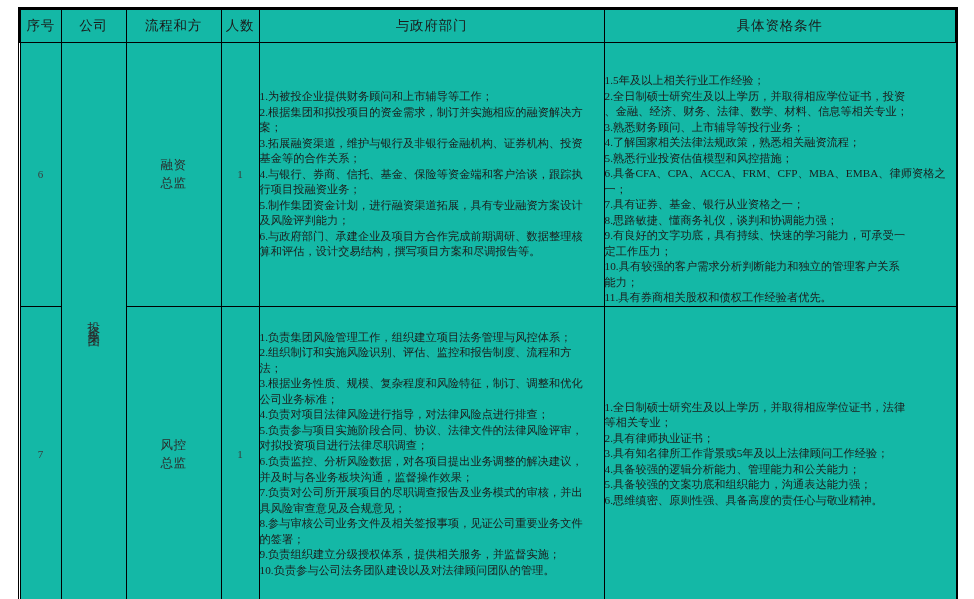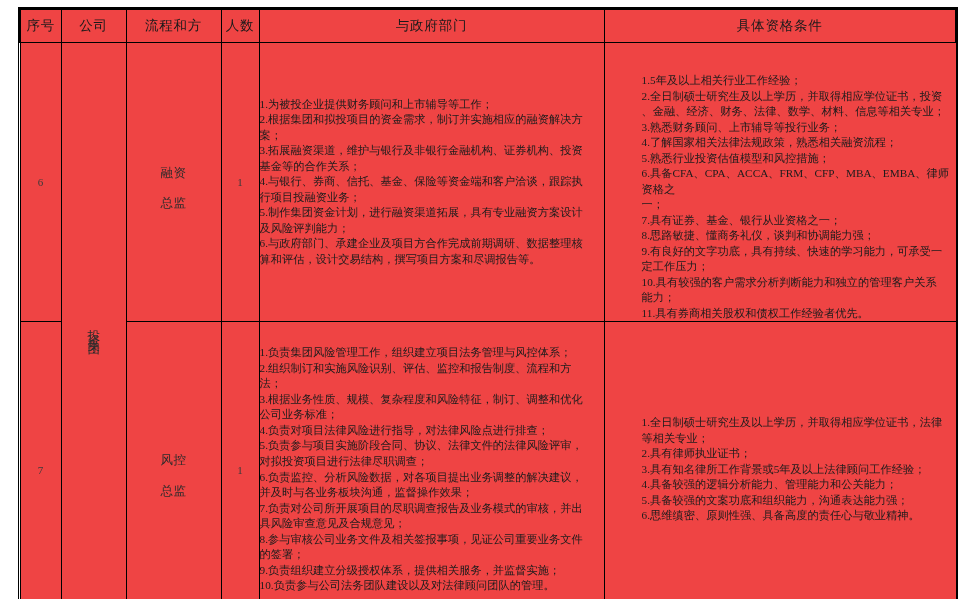--- a/index.html
+++ b/index.html
@@ -32,21 +32,21 @@
     border-collapse: collapse;
     table-layout: fixed;
     background: #ffffff;
   }
 
   table.job-table td,
   table.job-table th {
     border: 1px solid #000000;
     vertical-align: middle;
     padding: 0;
-    background: #ef4444;
+    background: #14b8a6;
   }
 
   
   table.job-table {
     outline: 1px solid #000;
   }
 
   
   col.c-no      { width: 41px;  }
   col.c-comp    { width: 65px;  }
@@ -93,40 +93,40 @@
     color: #2b2b2b;
   }
 
   td.cell-post {
     text-align: center;
     font-size: 12.5px;
     line-height: 1.45;
     color: #2b2b2b;
     letter-spacing: 0.05em;
   }
-  .post-line { display: block; margin-top: 12px; }
+  .post-line { display: block; }
 
   td.cell-duty,
   td.cell-qual {
     vertical-align: top;
     padding: 7px 4px 6px 5px;
   }
 
   .para {
     font-size: 11.2px;
     line-height: 1.385;
     color: #1c1c1c;
     letter-spacing: 0.005em;
     text-align: left;
     white-space: pre-wrap;
     word-break: break-all;
     font-family: "Liberation Serif", "DejaVu Serif", serif;
   }
 
-  td.cell-qual .para { padding-top: 0; margin-left: 37px; }
+  td.cell-qual .para { padding-top: 0; }
 
   
   tr.row-6 td.cell-qual { vertical-align: top; padding-top: 30px; }
   tr.row-7 td.cell-qual { vertical-align: middle; padding-top: 0; }
 
   tr.row-6 { height: 248px; }
   tr.row-7 { height: 296px; }
 
   tr.row-7 td { border-bottom-width: 2px; }
 </style>

